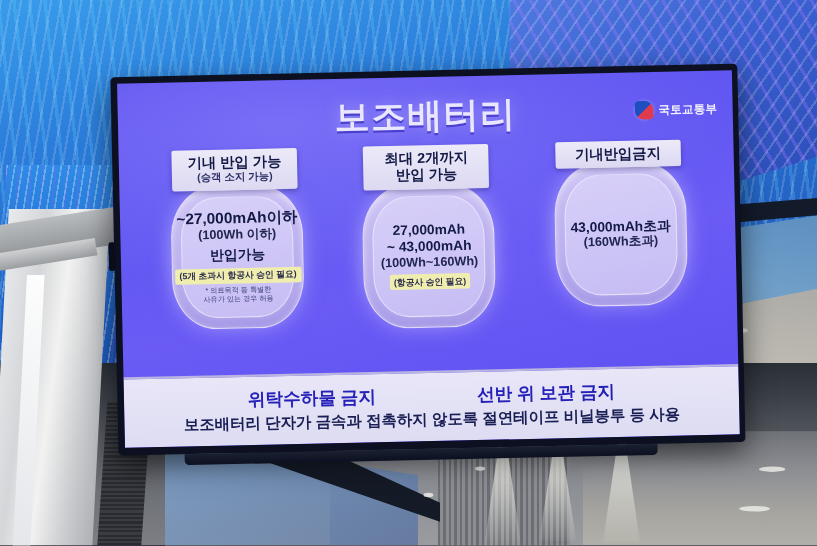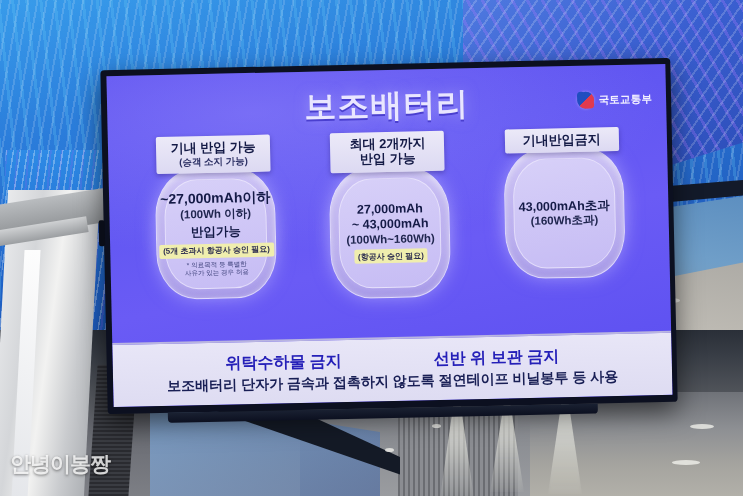--- a/index.html
+++ b/index.html
@@ -355,15 +355,14 @@
           <div class="banner-strong">위탁수하물 금지</div>
           <div class="banner-strong">선반 위 보관 금지</div>
         </div>
         <div class="banner-sub">보조배터리 단자가 금속과 접촉하지 않도록 절연테이프 비닐봉투 등 사용</div>
       </div>
 
     </div>
     <div class="tv-foot"></div>
   </div>
 
-  <div class="watermark">안녕이봉짱</div>
 
 </div>
 
 </body></html>

